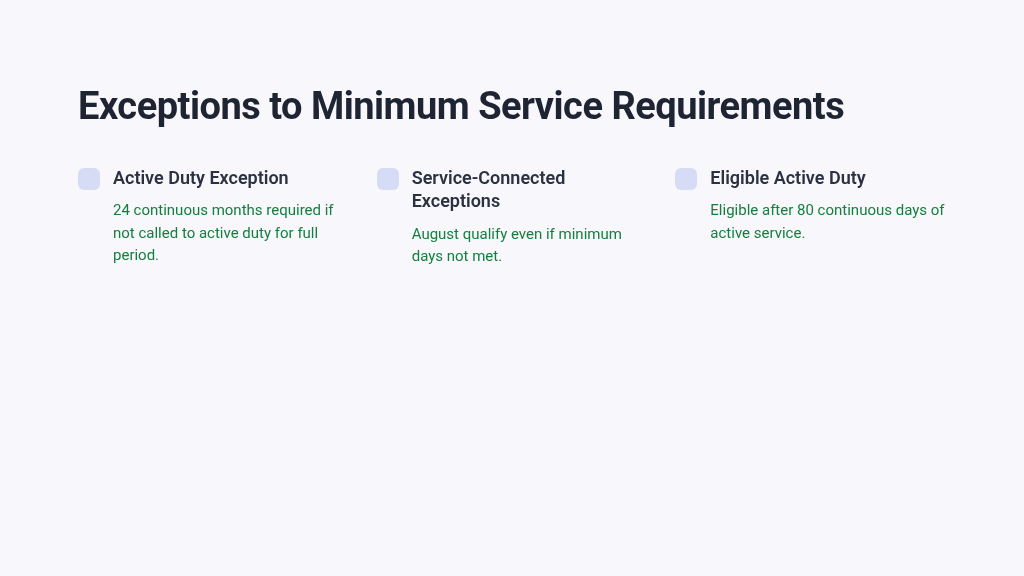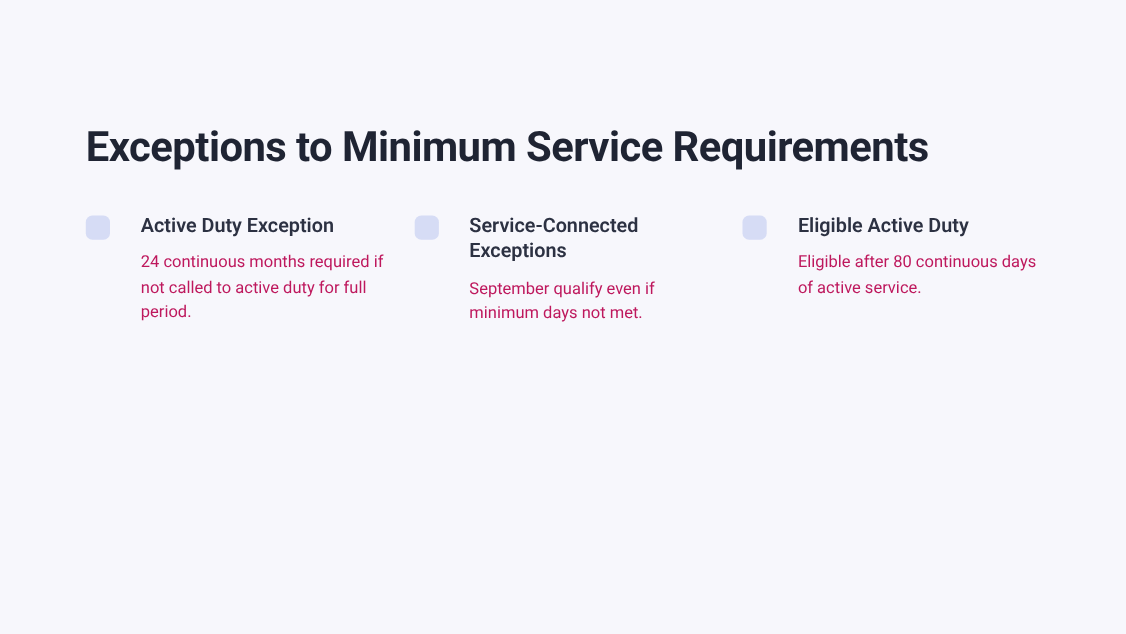--- a/index.html
+++ b/index.html
@@ -9,37 +9,37 @@
     }
     body {
       width: 1024px;
       height: 576px;
       background-color: #f7f7fc;
       font-family: -apple-system, BlinkMacSystemFont, 'Segoe UI', Roboto, Helvetica, Arial, sans-serif;
       padding: 0 78px;
       overflow: hidden;
     }
     .content {
-      padding-top: 112px;
+      padding-top: 84px;
     }
     h1 {
       font-size: 38px;
       font-weight: 700;
       color: #1f2433;
       letter-spacing: -0.5px;
       margin-bottom: 38px;
     }
     .columns {
       display: flex;
       gap: 28px;
     }
     .col {
       flex: 1;
       display: flex;
-      gap: 28px;
+      gap: 13px;
       align-items: flex-start;
     }
     .checkbox {
       width: 22px;
       height: 22px;
       background-color: #d6dcf5;
       border-radius: 6px;
       flex-shrink: 0;
       margin-top: 2px;
     }
@@ -49,42 +49,42 @@
     .col-title {
       font-size: 18px;
       font-weight: 600;
       color: #2c3142;
       line-height: 1.3;
       margin-bottom: 10px;
     }
     .col-desc {
       font-size: 15px;
       font-weight: 400;
-      color: #be185d;
+      color: #15803d;
       line-height: 1.5;
     }
   </style>
 </head>
 <body>
 
 <div class="content">
   <h1>Exceptions to Minimum Service Requirements</h1>
   <div class="columns">
     <div class="col">
       <div class="checkbox"></div>
       <div class="col-text">
         <div class="col-title">Active Duty Exception</div>
         <div class="col-desc">24 continuous months required if not called to active duty for full period.</div>
       </div>
     </div>
     <div class="col">
       <div class="checkbox"></div>
       <div class="col-text">
         <div class="col-title">Service-Connected Exceptions</div>
-        <div class="col-desc">September qualify even if minimum days not met.</div>
+        <div class="col-desc">August qualify even if minimum days not met.</div>
       </div>
     </div>
     <div class="col">
       <div class="checkbox"></div>
       <div class="col-text">
         <div class="col-title">Eligible Active Duty</div>
         <div class="col-desc">Eligible after 80 continuous days of active service.</div>
       </div>
     </div>
   </div>

